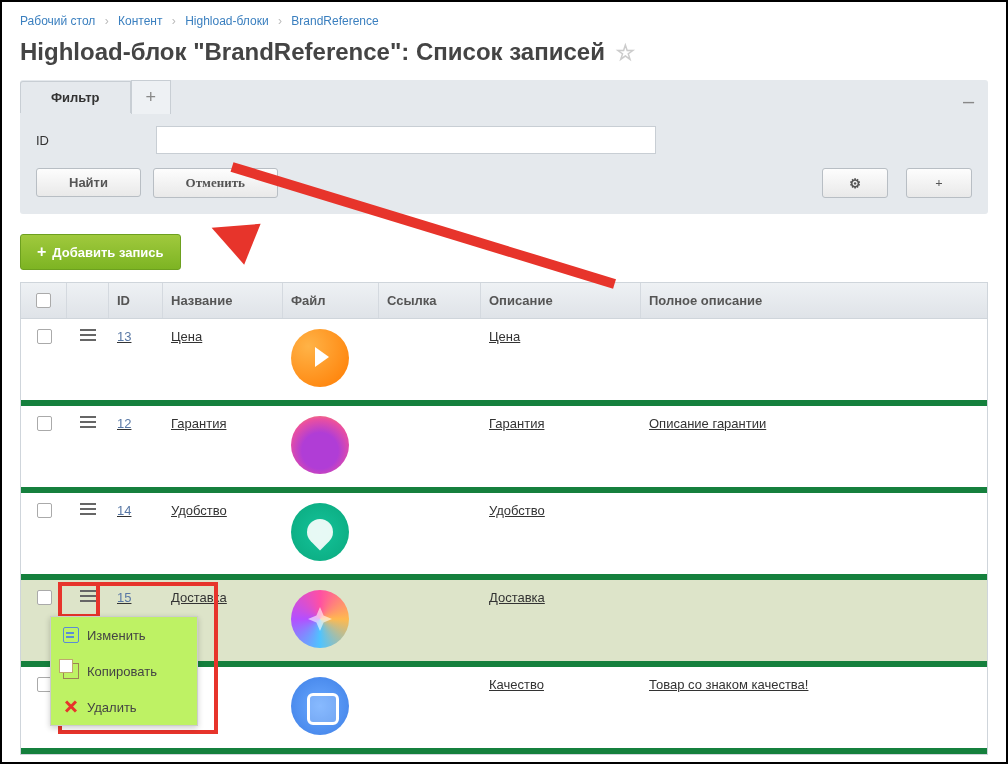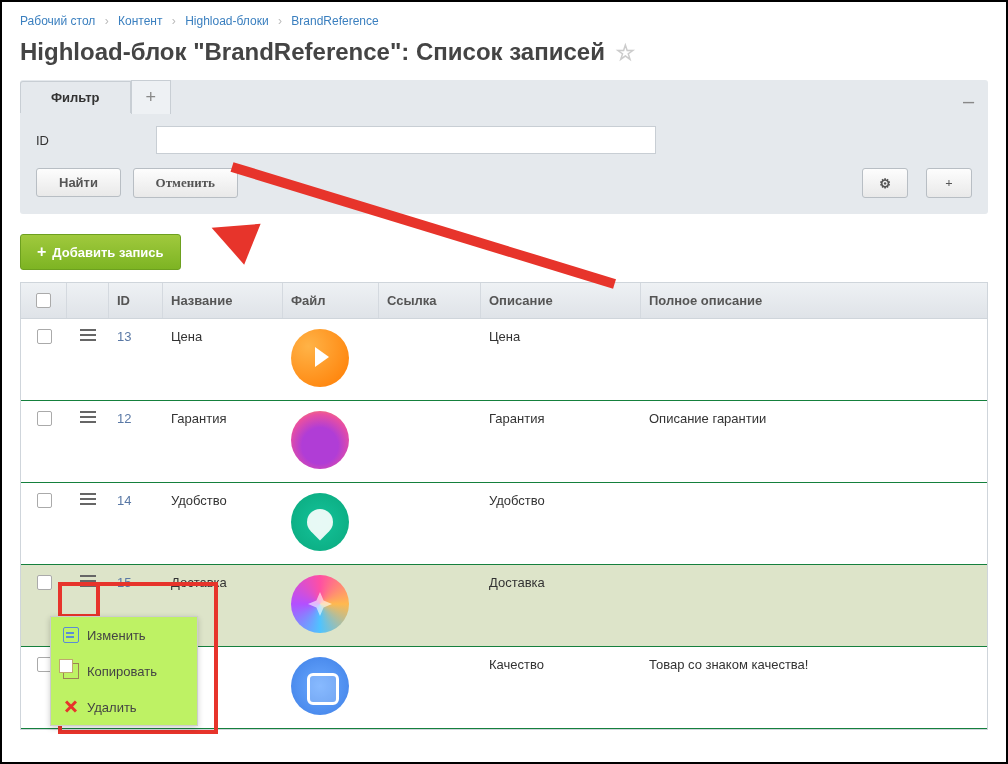--- a/index.html
+++ b/index.html
@@ -11,41 +11,41 @@
 h1 { font-size: 24px; font-weight: bold; color: #444; margin-bottom: 14px; }
 h1 .star { color: #ccc; margin-left: 4px; font-size: 22px; }
 .filter-panel { background: #e5e9ed; border-radius: 3px; padding: 0 16px 16px 16px; margin-bottom: 20px; position: relative; }
 .filter-tabs { display: flex; align-items: center; margin: 0 -16px 12px -16px; }
 .filter-tab { background: #e5e9ed; border: 1px solid #c8ced4; padding: 8px 30px; font-weight: bold; font-size: 13px; border-top-left-radius: 3px; border-bottom: none; }
 .filter-tab-plus { border: 1px solid #c8ced4; border-bottom: none; padding: 6px 14px; font-size: 18px; color: #888; cursor: pointer; background:#eef1f4; }
 .filter-toggle { position: absolute; right: 14px; top: 10px; color: #888; font-size: 20px; cursor: pointer; }
 .filter-row { display: flex; align-items: center; margin-bottom: 14px; }
 .filter-row label { width: 120px; font-size: 13px; }
 .filter-row input { width: 500px; height: 28px; border: 1px solid #c8ced4; padding: 0 6px; font-size: 13px; }
-.btn { background: linear-gradient(#fdfdfd,#e9e9e9); border: 1px solid #b8bec4; border-radius: 3px; padding: 6px 22px; font-size: 13px; cursor: pointer; font-weight: bold; color:#555; }
+.btn { background: linear-gradient(#fdfdfd,#e9e9e9); border: 1px solid #b8bec4; border-radius: 3px; padding: 6px 32px; font-size: 13px; cursor: pointer; font-weight: bold; color:#555; }
 .btn + .btn { margin-left: 8px; font-family: Liberation Serif, serif; }
 .btn-actions-right { float: right; display: flex; gap: 10px; }
 .btn-icon { width: 34px; height: 30px; display: inline-flex; align-items:center; justify-content:center; }
 .btn-add { background: linear-gradient(#a0c93d,#7db423); color: #fff; border: 1px solid #6da01f; border-radius: 3px; padding: 8px 16px; font-size: 13px; font-weight: bold; cursor: pointer; display: inline-flex; align-items:center; }
 .btn-add .plus { font-size: 16px; margin-right: 6px; }
 .add-wrap { margin-bottom: 12px; }
 .grid-wrap { border: 1px solid #cfd5db; border-top: none; }
 .grid-head { display: flex; background: linear-gradient(#eef1f4,#dfe3e8); border-top:1px solid #cfd5db; border-bottom:1px solid #cfd5db; }
 .grid-head > div, .grid-row > div { padding: 10px 8px; font-size: 13px; }
 .col-chk { width: 46px; display:flex; align-items:flex-start; justify-content:center; }
 .col-menu { width: 42px; display:flex; align-items:flex-start; justify-content:center; }
 .col-id { width: 54px; color:#5978a5; }
 .col-name { width: 120px; }
 .col-file { width: 96px; }
 .col-link { width: 102px; }
 .col-desc { width: 160px; }
 .col-full { flex: 1; }
 .grid-head > div { font-weight: bold; color:#555; border-right:1px solid #d4d9df; }
 .grid-head > div:last-child { border-right:none; }
-.grid-row { display:flex; border-bottom:1px solid #15803d; background:#fff; }
+.grid-row { display:flex; border-bottom:6px solid #15803d; background:#fff;text-decoration:underline; }
 .grid-row.selected { background:#dde4c9; }
 .grid-row .col-id a { color:#5978a5; text-decoration:none; }
 .chkbox { width:15px; height:15px; border:1.2px solid #aaa; border-radius:2px; background:#fff; }
 .burger-icon { width:16px; height:12px; display:inline-block; border-top:2px solid #666; border-bottom:2px solid #666; position:relative; cursor:pointer; }
 .burger-icon::after { content:""; position:absolute; top:3px; left:0; right:0; height:2px; background:#666; }
 .file-circle { width:58px; height:58px; border-radius:50%; display:inline-block; }
 .c-orange { background: radial-gradient(circle at 30% 30%, #ffb347, #ff7b00); position:relative; }
 .c-orange::after { content:""; position:absolute; left:24px; top:18px; border-left:14px solid #fff; border-top:10px solid transparent; border-bottom:10px solid transparent; }
 .c-purple { background: radial-gradient(circle at 50% 60%, #b03dd6 40%, #e94fa1 70%, #ffb13d); }
 .c-green { background: radial-gradient(circle at 50% 50%, #14c39a, #0aa87d); position:relative; }

